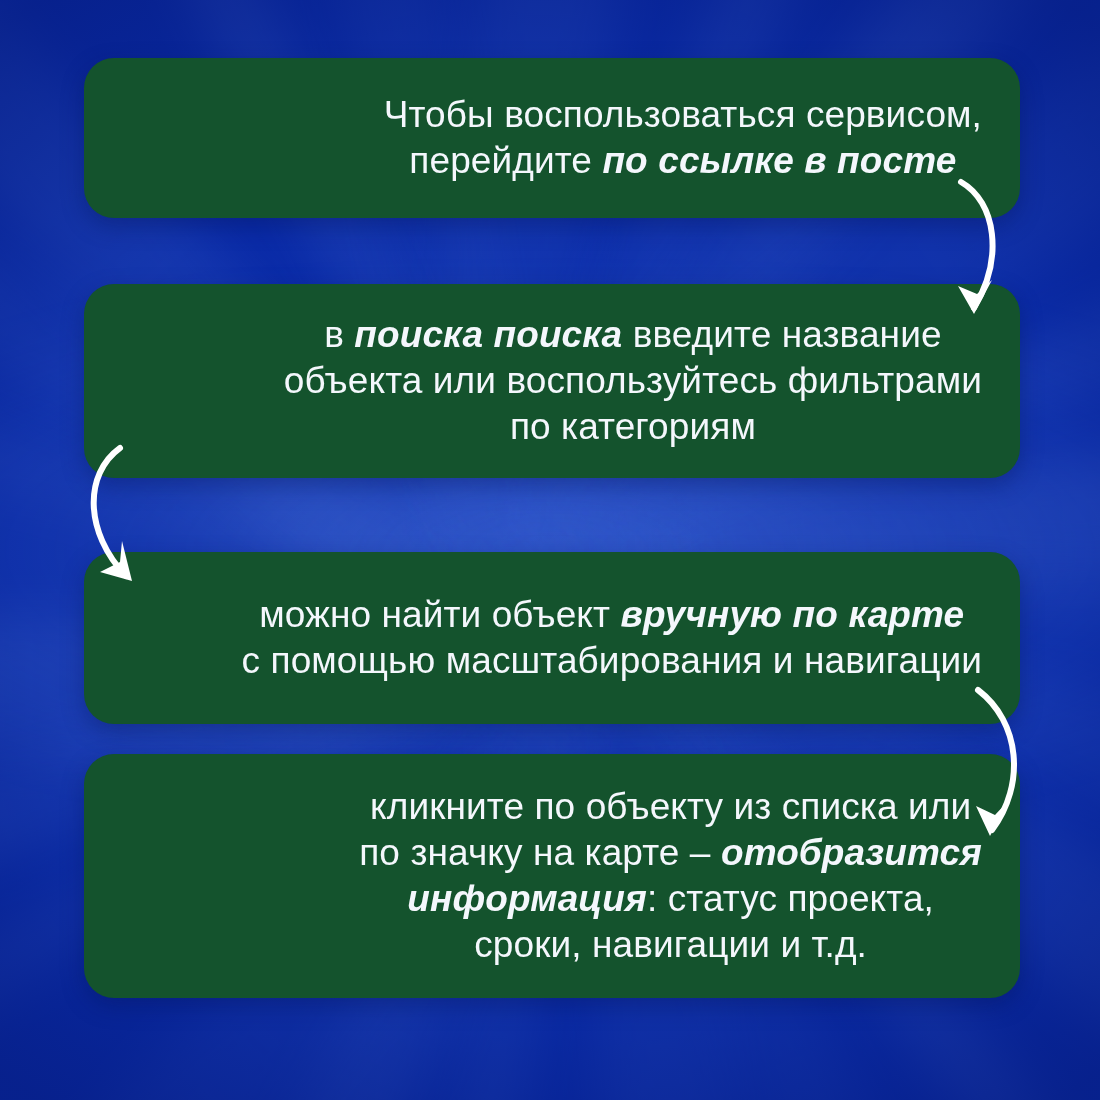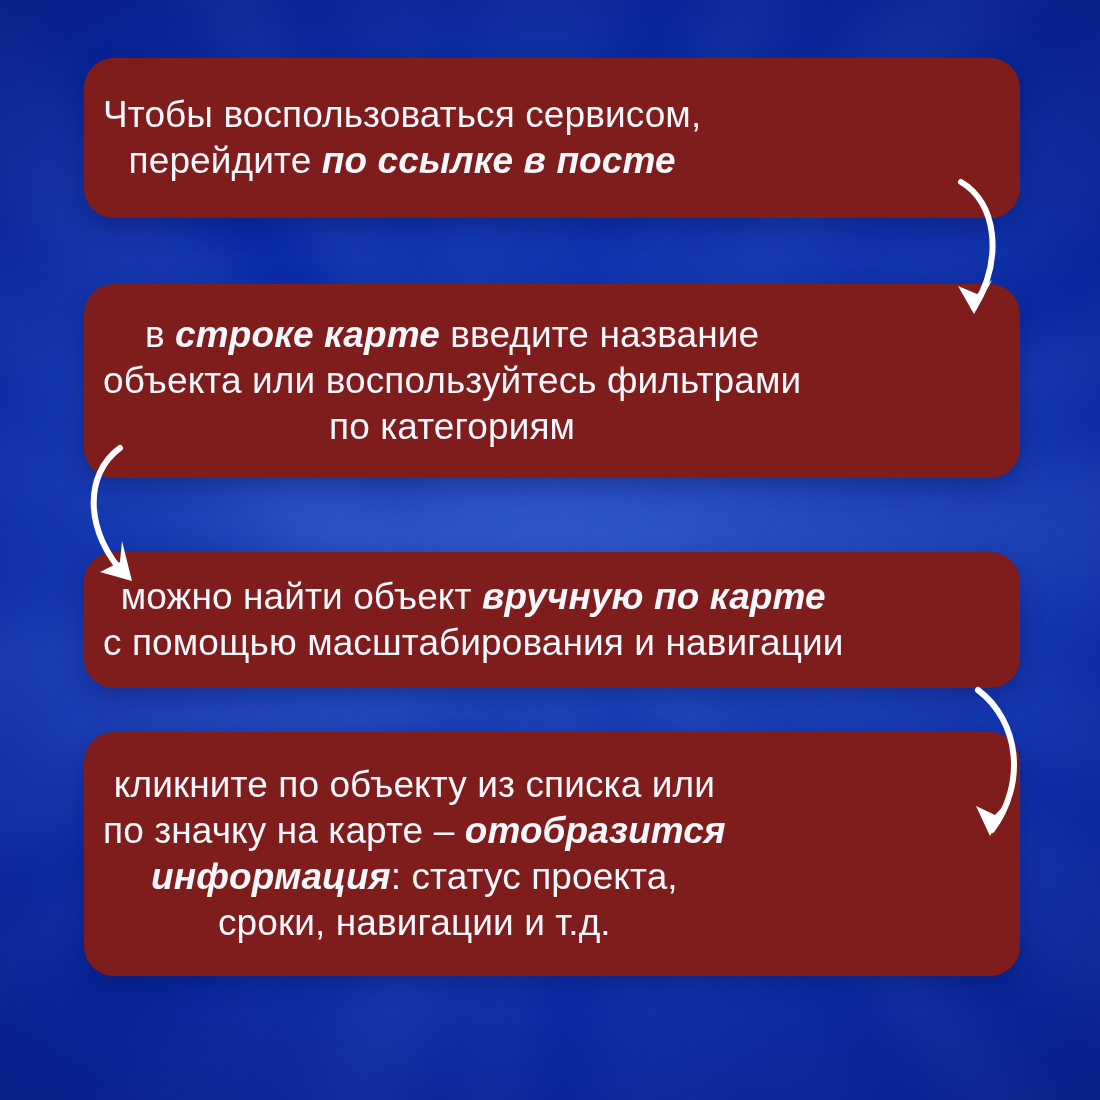--- a/index.html
+++ b/index.html
@@ -54,43 +54,43 @@
     background:radial-gradient(ellipse 78% 62% at 50% 50%,
         rgba(10,45,174,0) 0%,
         rgba(8,36,150,0.35) 62%,
         rgba(6,28,128,0.72) 100%);
     pointer-events:none;
   }
 
   
   .card {
     position:absolute;
-    background:#7f1d1d;
+    background:#14532d;
     border-radius:30px;
     box-shadow:0 8px 22px rgba(4,20,90,0.38);
     color:#f4f7fc;
     display:flex;
     align-items:center;
-    justify-content:flex-start;
+    justify-content:flex-end;
     text-align:center;
-    padding:10px 19px;
+    padding:10px 38px;
   }
   .card .txt {
     font-size:37px;
     line-height:1.24;
     font-weight:400;
     letter-spacing:0.1px;
     white-space:pre-line;
   }
   .card b { font-weight:700;font-style:italic; }
 
   #card1 { left:84px;  top:58px;  width:936px; height:160px; }
   #card2 { left:84px;  top:284px; width:936px; height:194px; }
-  #card3 { left:84px;  top:552px; width:936px; height:136px; }
-  #card4 { left:84px;  top:732px; width:936px; height:244px; }
+  #card3 { left:84px;  top:552px; width:936px; height:172px; }
+  #card4 { left:84px;  top:754px; width:936px; height:244px; }
 
   
   .arrow-layer {
     position:absolute; inset:0;
     pointer-events:none;
   }
   .arrow-layer svg {
     position:absolute;
     overflow:visible;
   }
@@ -136,21 +136,21 @@
     </div>
   <div class="glow-center"></div>
   <div class="vignette"></div>
 
   <div class="card" id="card1">
     <div class="txt"><span>Чтобы воспользоваться сервисом,
 перейдите </span><b>по ссылке в посте</b></div>
   </div>
 
   <div class="card" id="card2">
-    <div class="txt"><span>в </span><b>строке карте</b><span> введите название
+    <div class="txt"><span>в </span><b>поиска поиска</b><span> введите название
 объекта или воспользуйтесь фильтрами
 по категориям</span></div>
   </div>
 
   <div class="card" id="card3">
     <div class="txt"><span>можно найти объект </span><b>вручную по карте</b><span>
 с помощью масштабирования и навигации</span></div>
   </div>
 
   <div class="card" id="card4">

